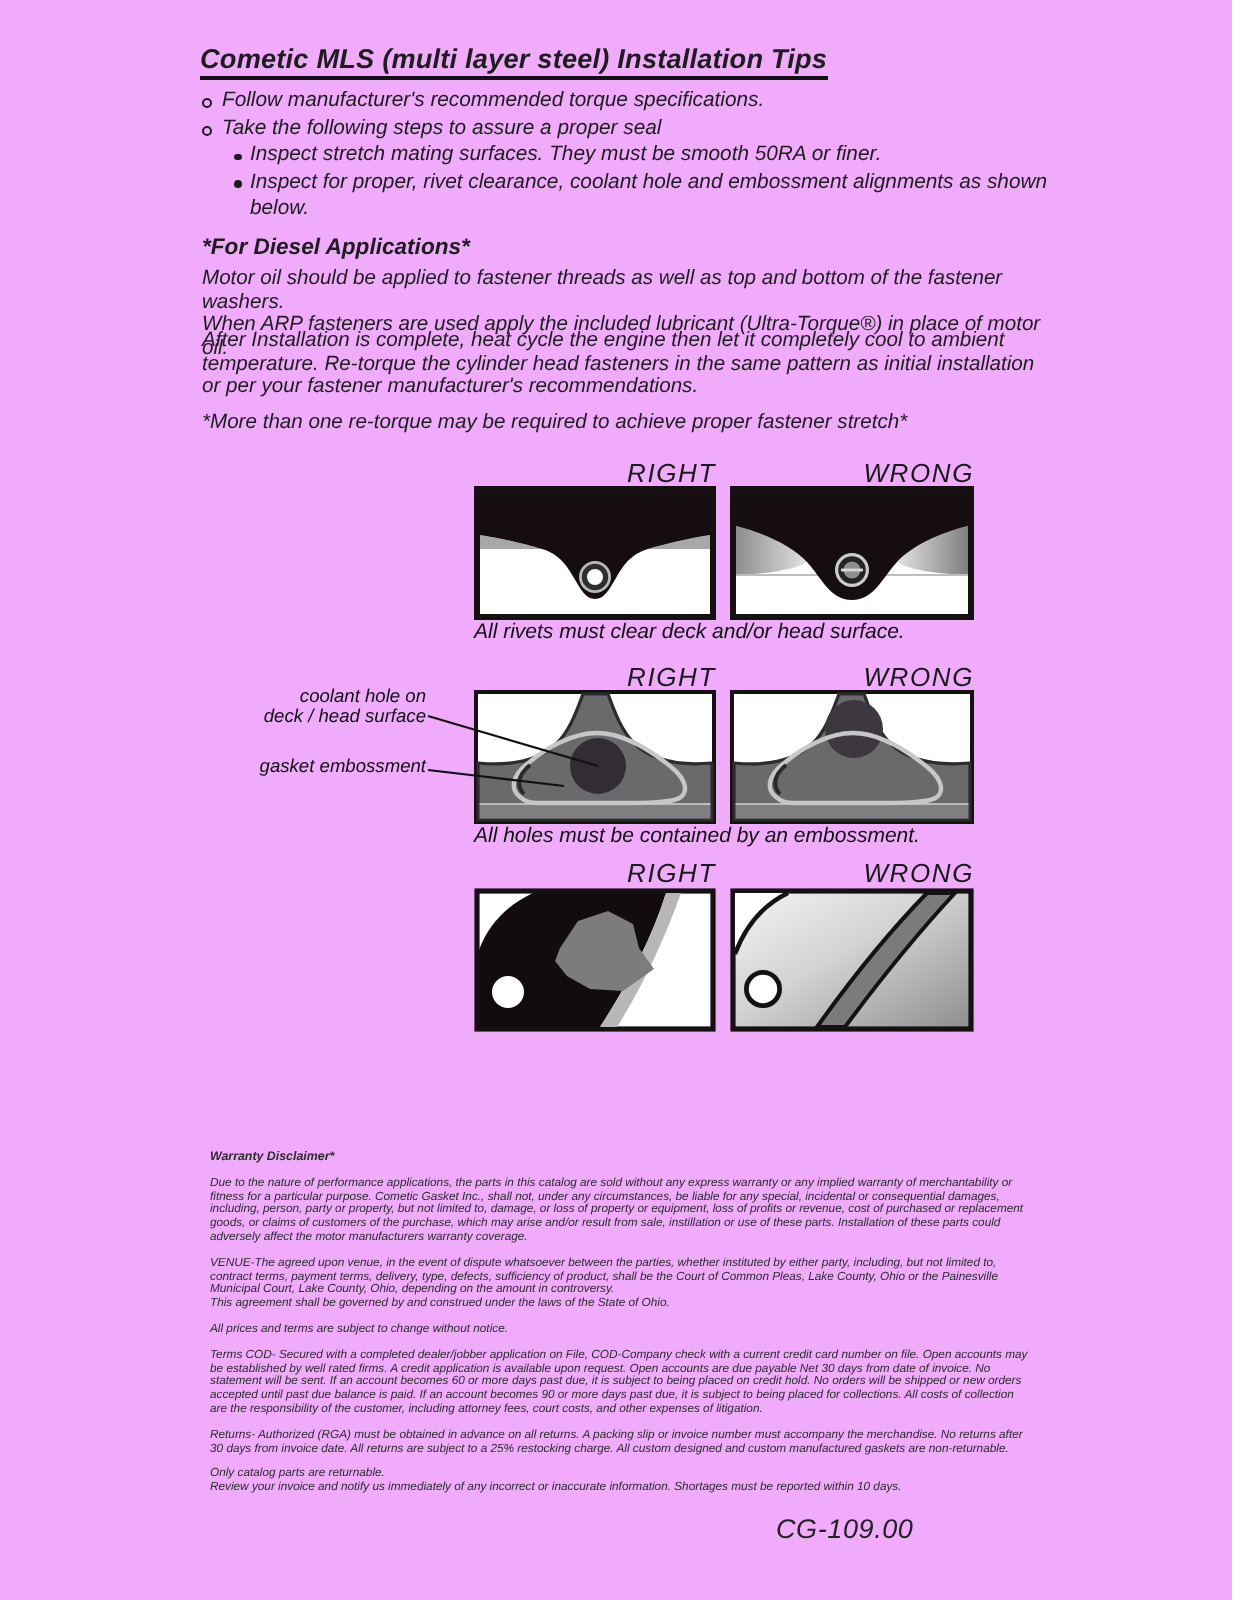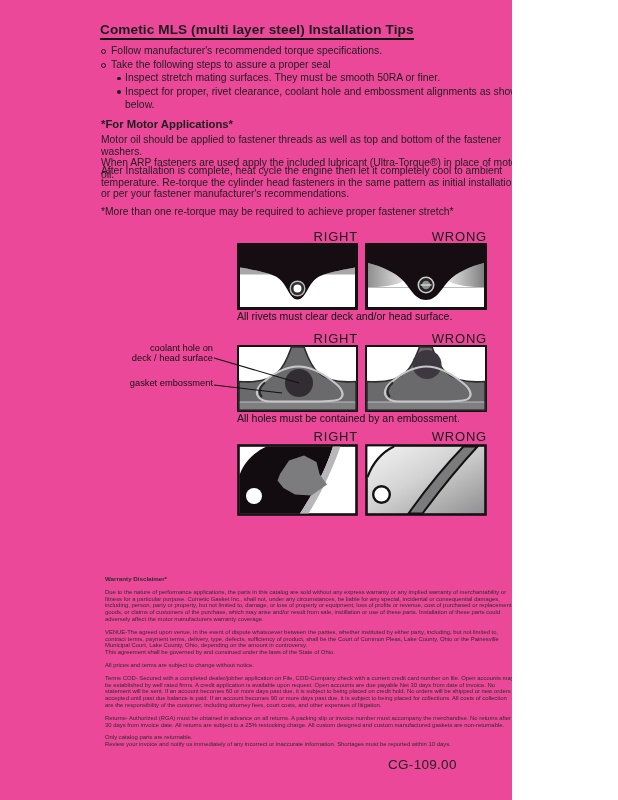--- a/index.html
+++ b/index.html
@@ -1,18 +1,18 @@
 <!DOCTYPE html>
 <html><head>
 <meta charset="utf-8">
 <style>
   html,body { margin:0; padding:0; background:#ffffff; }
   .page {
-    position:relative; width:512px; height:800px; background:#ec4899;
-    font-family:"Liberation Sans", sans-serif; color:#1d1d1d; overflow:hidden;
+    position:relative; width:616px; height:800px; background:#f0abfc;
+    font-family:"Liberation Sans", sans-serif; color:#1d1d1d; overflow:hidden;font-style:italic;
   }
   .abs { position:absolute; }
 
   .title {
     left:100px; top:22px; font-size:13.6px; font-weight:700;
     border-bottom:2px solid #111; padding-bottom:1px; display:inline-block;
     letter-spacing:0.1px;
   }
 
   .bullets { left:101px; top:44px; width:440px; font-size:10.4px; }
@@ -58,21 +58,21 @@
 
   <div class="abs title">Cometic MLS (multi layer steel) Installation Tips</div>
 
   <div class="abs bullets">
     <div class="bullet">Follow manufacturer's recommended torque specifications.</div>
     <div class="bullet">Take the following steps to assure a proper seal</div>
     <div class="sub-bullet">Inspect stretch mating surfaces.  They must be smooth 50RA or finer.</div>
     <div class="sub-bullet">Inspect for proper, rivet clearance, coolant hole and embossment alignments as shown below.</div>
   </div>
 
-  <div class="abs diesel-heading">*For Motor Applications*</div>
+  <div class="abs diesel-heading">*For Diesel Applications*</div>
   <div class="abs para para1">Motor oil should be applied to fastener threads as well as top and bottom of the fastener washers.
 When ARP fasteners are used apply the included lubricant (Ultra-Torque®) in place of motor oil.</div>
   <div class="abs para para2">After Installation is complete, heat cycle the engine then let it completely cool to ambient
 temperature. Re-torque the cylinder head fasteners in the same pattern as initial installation
 or per your fastener manufacturer's recommendations.</div>
   <div class="abs para note">*More than one re-torque may be required to achieve proper fastener stretch*</div>
 
   <div class="abs rw-label rw-right" style="top:229px">RIGHT</div>
   <div class="abs rw-label rw-wrong" style="top:229px">WRONG</div>
 

